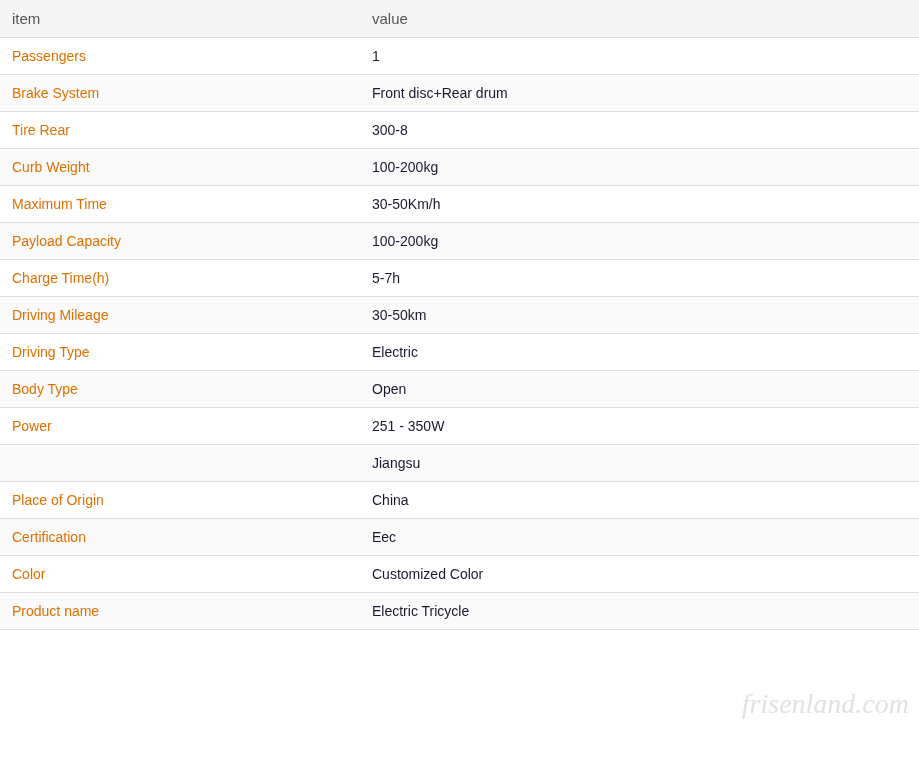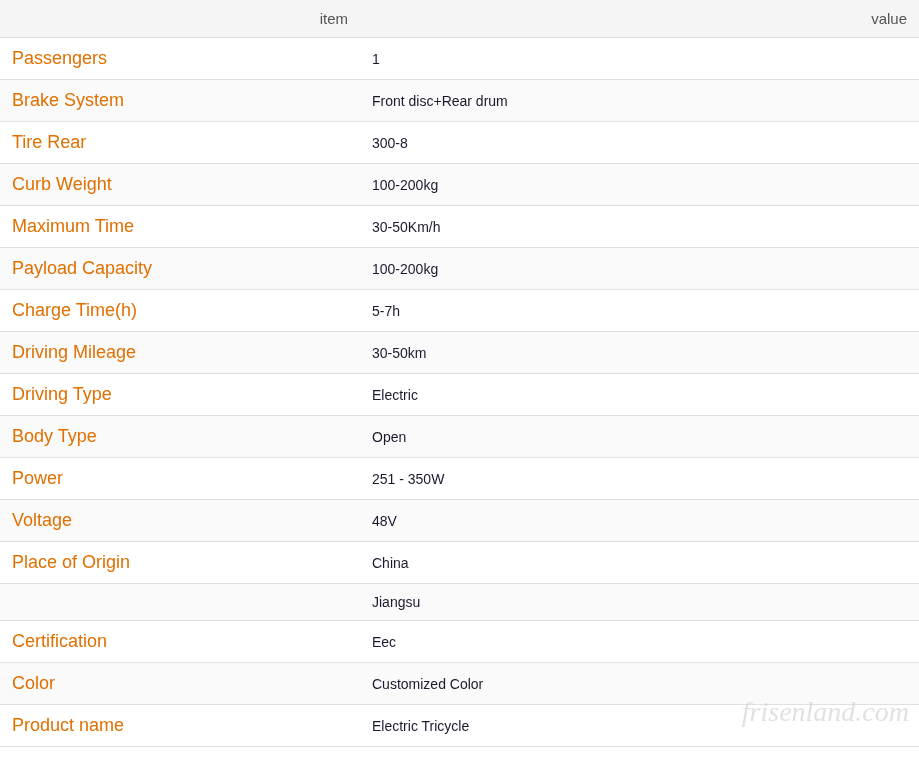--- a/index.html
+++ b/index.html
@@ -26,21 +26,21 @@
       width: 100%;
       border-collapse: collapse;
     }
 
     thead tr {
       background-color: #f5f5f5;
     }
 
     thead th {
       padding: 10px 12px;
-      text-align: right;
+      text-align: left;
       font-weight: normal;
       color: #555;
       border-bottom: 1px solid #ddd;
       font-size: 15px;
       margin-left: 28px;
     }
 
     tbody tr {
       border-bottom: 1px solid #e0e0e0;
     }
@@ -55,31 +55,31 @@
 
     tbody td {
       padding: 10px 12px;
       vertical-align: middle;
       font-size: 14px;
     }
 
     tbody td:first-child {
       color: #e07000;
       width: 360px;
-      font-size: 18px;
+      font-size: 14px;
     }
 
     tbody td:last-child {
       color: #1a1a2e;
       font-size: 14px;
     }
 
     .watermark {
       position: fixed;
-      bottom: 32px;
+      bottom: 40px;
       right: 10px;
       font-size: 28px;
       color: rgba(200, 200, 200, 0.55);
       font-style: italic;
       pointer-events: none;
       font-family: Georgia, serif;
       z-index: 100;
     }
   </style>
 </head>
@@ -132,30 +132,26 @@
         </tr>
         <tr>
           <td>Body Type</td>
           <td>Open</td>
         </tr>
         <tr>
           <td>Power</td>
           <td>251 - 350W</td>
         </tr>
         <tr>
-          <td>Voltage</td>
-          <td>48V</td>
+          <td></td>
+          <td>Jiangsu</td>
         </tr>
         <tr>
           <td>Place of Origin</td>
           <td>China</td>
-        </tr>
-        <tr>
-          <td></td>
-          <td>Jiangsu</td>
         </tr>
         <tr>
           <td>Certification</td>
           <td>Eec</td>
         </tr>
         <tr>
           <td>Color</td>
           <td>Customized Color</td>
         </tr>
         <tr>

